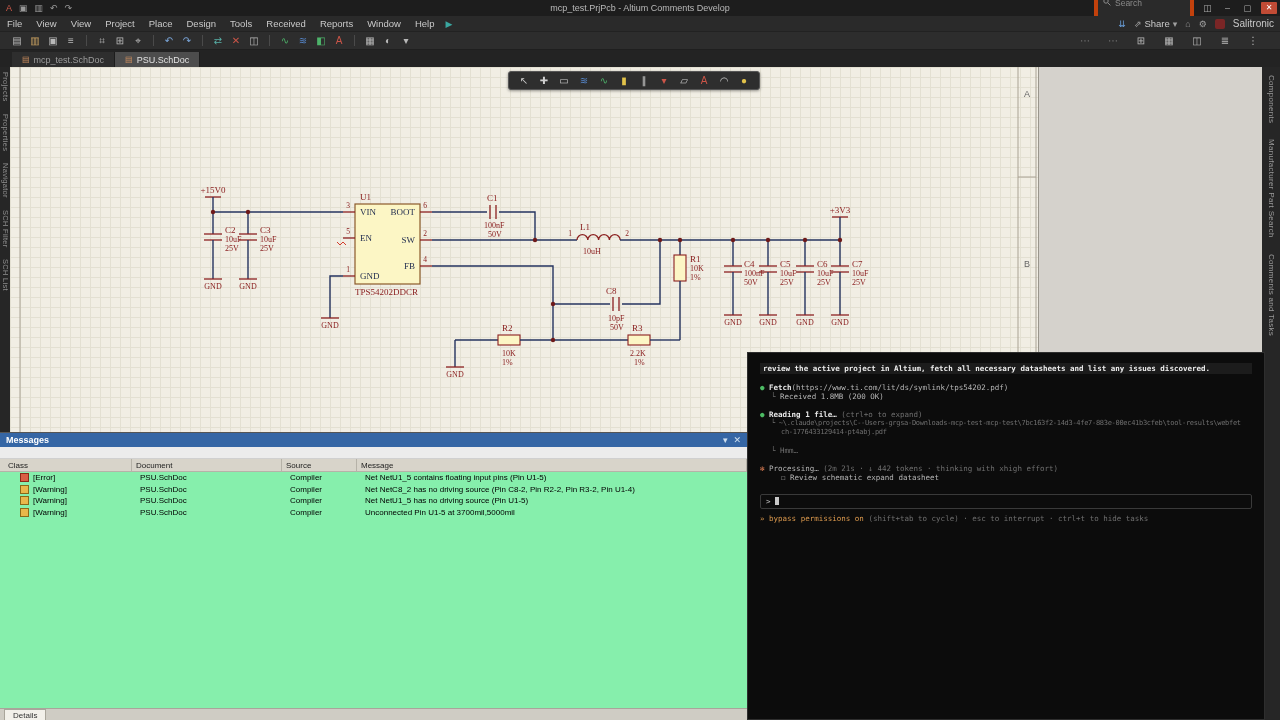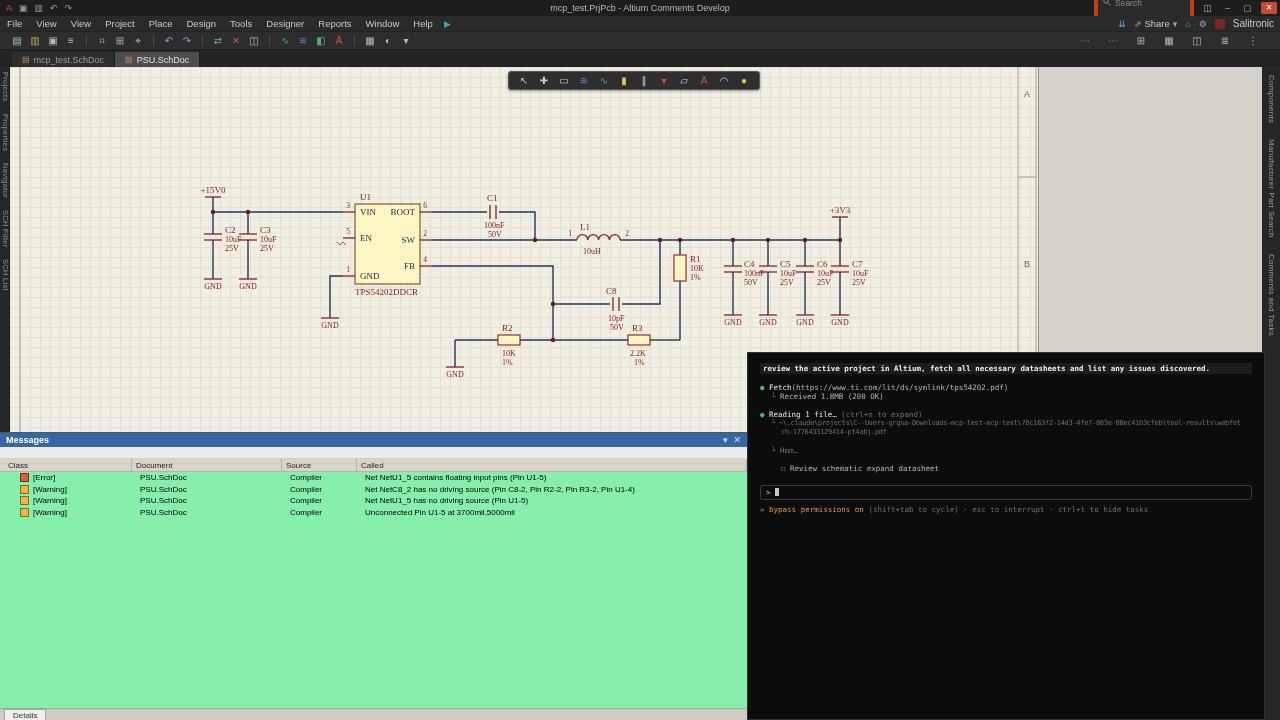--- a/index.html
+++ b/index.html
@@ -90,21 +90,21 @@
 .details-bar{position:absolute;left:0;top:708px;width:747px;height:12px;background:#cfccc4;z-index:7;display:flex;align-items:center;padding-left:4px;border-top:1px solid #a9a59b}
 .details-tab{background:#f2f0ea;border:1px solid #a9a59b;border-bottom:none;font-size:8px;color:#333;padding:0 8px;height:11px;line-height:11px}
 
 
 .terminal{position:absolute;left:747px;top:352px;width:518px;height:368px;background:#0c0c0c;z-index:8;padding:10px 12px;font-family:"DejaVu Sans Mono",monospace;font-size:7.5px;line-height:9px;color:#b6b6b6;border:1px solid #2e2e2e;overflow:hidden}
 .t-hdr{background:#1c1c1c;color:#ededed;font-weight:bold;padding:1px 3px;margin-bottom:9px}
 .t-blk{margin-bottom:9px}
 .t-sub{padding-left:11px}
 .path{font-size:7px;letter-spacing:-.3px;white-space:nowrap}
 .ind2{padding-left:21px}
-.wt{color:#e8e8e8;font-weight:normal}
+.wt{color:#e8e8e8;font-weight:bold}
 .gy{color:#b6b6b6}
 .dim{color:#6f6f6f}
 .grn{color:#4cbb63}
 .org{color:#d97b52}
 .acc{color:#dd9a4e}
 .t-input{border:1px solid #3a3a3a;border-radius:2px;padding:2px 5px;margin:12px 0 5px}
 .t-cursor{display:inline-block;width:4px;height:8px;background:#c8c8c8;margin-left:4px;vertical-align:-1px}
 </style>
 </head>
 <body>
@@ -135,21 +135,21 @@
 
 <div class="menubar">
   <div id="menu-items">
       <span class="menu-item">File</span>
       <span class="menu-item">View</span>
       <span class="menu-item">View</span>
       <span class="menu-item">Project</span>
       <span class="menu-item">Place</span>
       <span class="menu-item">Design</span>
       <span class="menu-item">Tools</span>
-      <span class="menu-item">Designer</span>
+      <span class="menu-item">Received</span>
       <span class="menu-item">Reports</span>
       <span class="menu-item">Window</span>
       <span class="menu-item">Help</span>
     </div>
   <span class="menu-run">▶</span>
   <div class="mb-right">
     <span class="mb-ic cloud">⇊</span>
     <span class="share-btn">
       <span class="mb-ic">⇗</span>
       <span>Share</span>
@@ -468,21 +468,21 @@
     <span class="mt-btns">
         <span>▾</span>
         <span>✕</span>
       </span>
   </div>
   <div class="msg-toolbar"></div>
   <div class="msg-header">
     <span class="mh mh-class">Class</span>
     <span class="mh mh-doc">Document</span>
     <span class="mh mh-src">Source</span>
-    <span class="mh mh-msg">Called</span>
+    <span class="mh mh-msg">Message</span>
   </div>
   <div id="msg-rows">
       <div class="msg-row">
         <span class="msg-ic error"></span>
         <span class="mc c-class">[Error]</span>
         <span class="mc c-doc">PSU.SchDoc</span>
         <span class="mc c-src">Compiler</span>
         <span class="mc c-msg">Net NetU1_5 contains floating input pins (Pin U1-5)</span>
       </div>
       <div class="msg-row">
@@ -521,17 +521,18 @@
   </div>
   <div class="t-blk">
     <div><span class="grn">●</span> <span class="wt">Reading 1 file…</span> <span class="dim">(ctrl+o to expand)</span></div>
     <div class="t-sub path"><span class="dim">└</span> <span class="dim">~\.claude\projects\C--Users-grgsa-Downloads-mcp-test-mcp-test\7bc163f2-14d3-4fe7-883e-00ec41b3cfeb\tool-results\webfet</span></div>
     <div class="t-sub path ind2"><span class="dim">ch-1776433129414-pt4abj.pdf</span></div>
   </div>
   <div class="t-blk">
     <div class="t-sub"><span class="dim">└</span> <span class="dim">Hmm…</span></div>
   </div>
   <div class="t-blk">
+    <div><span class="org">✻</span> <span class="gy">Processing…</span> <span class="dim">(2m 21s · ↓ 442 tokens · thinking with xhigh effort)</span></div>
     <div class="t-sub ind2"><span class="gy"><span>☐</span> <span>Review schematic expand datasheet</span></span></div>
   </div>
   <div class="t-input"><span class="gy">&gt;</span><span class="t-cursor"></span></div>
   <div class="t-status"><span class="acc">»</span> <span class="acc">bypass permissions on</span> <span class="dim">(shift+tab to cycle) · esc to interrupt · ctrl+t to hide tasks</span></div>
 </div>
 
 </body></html>

